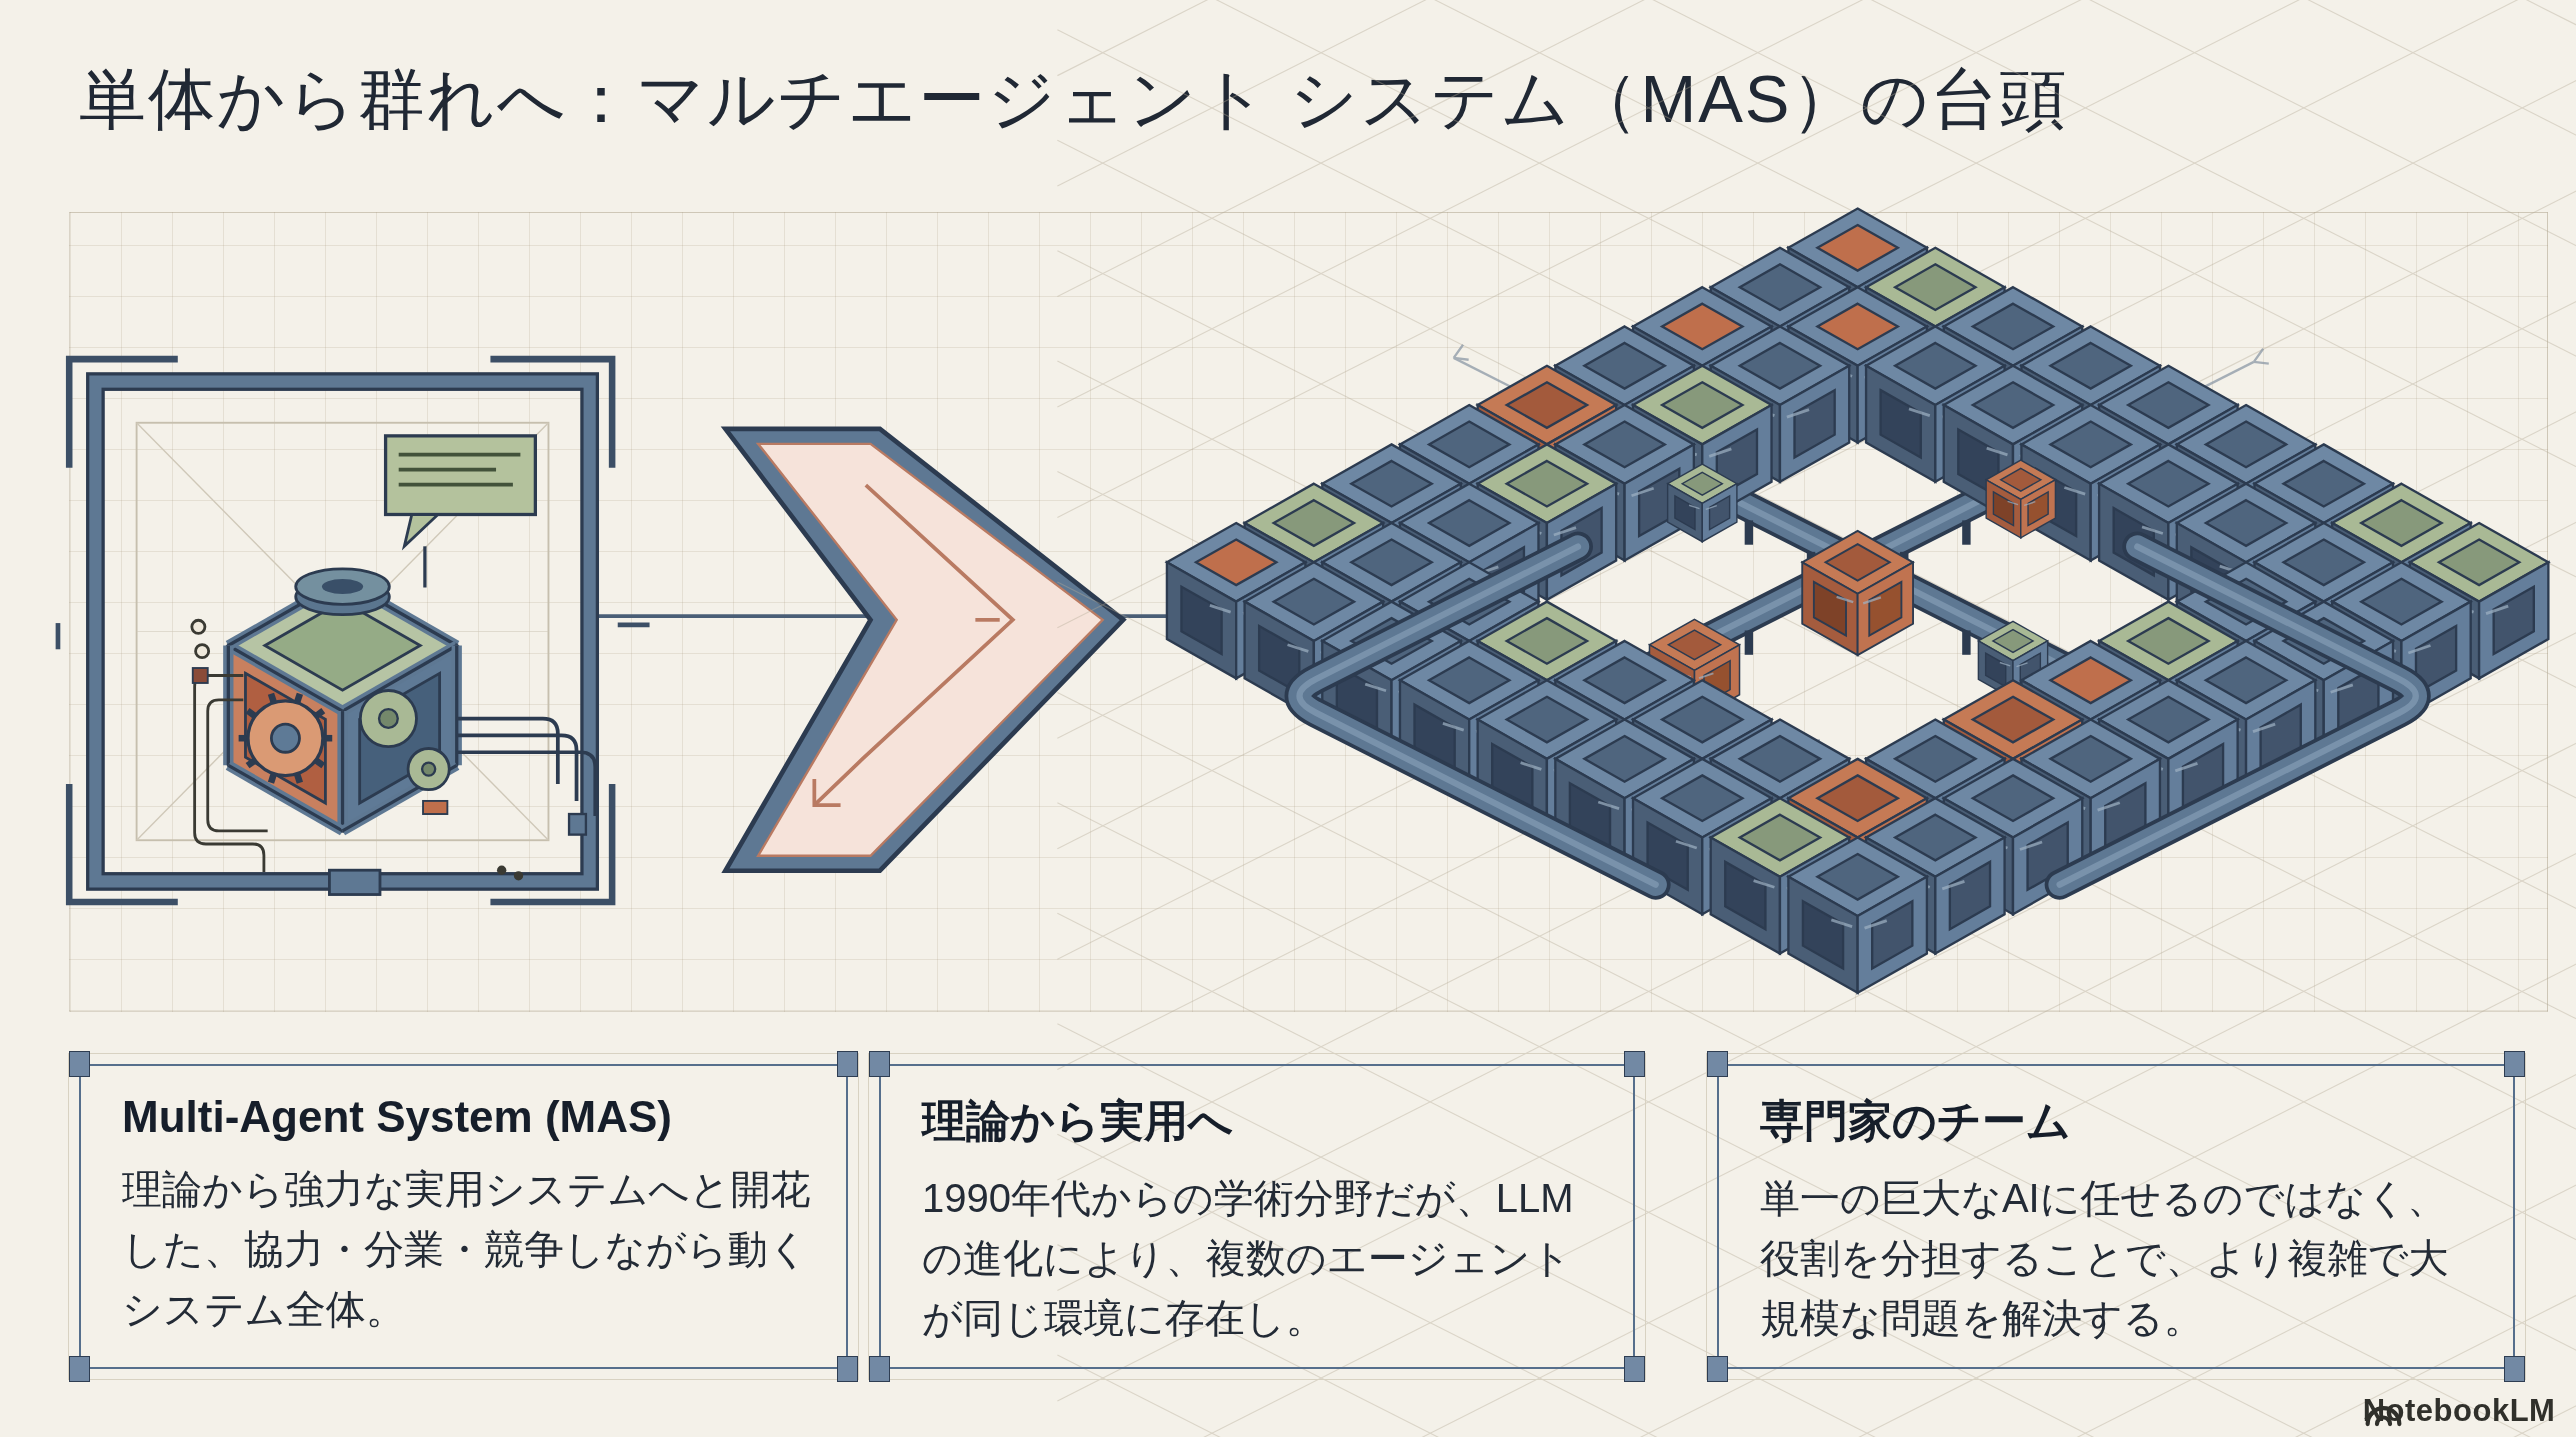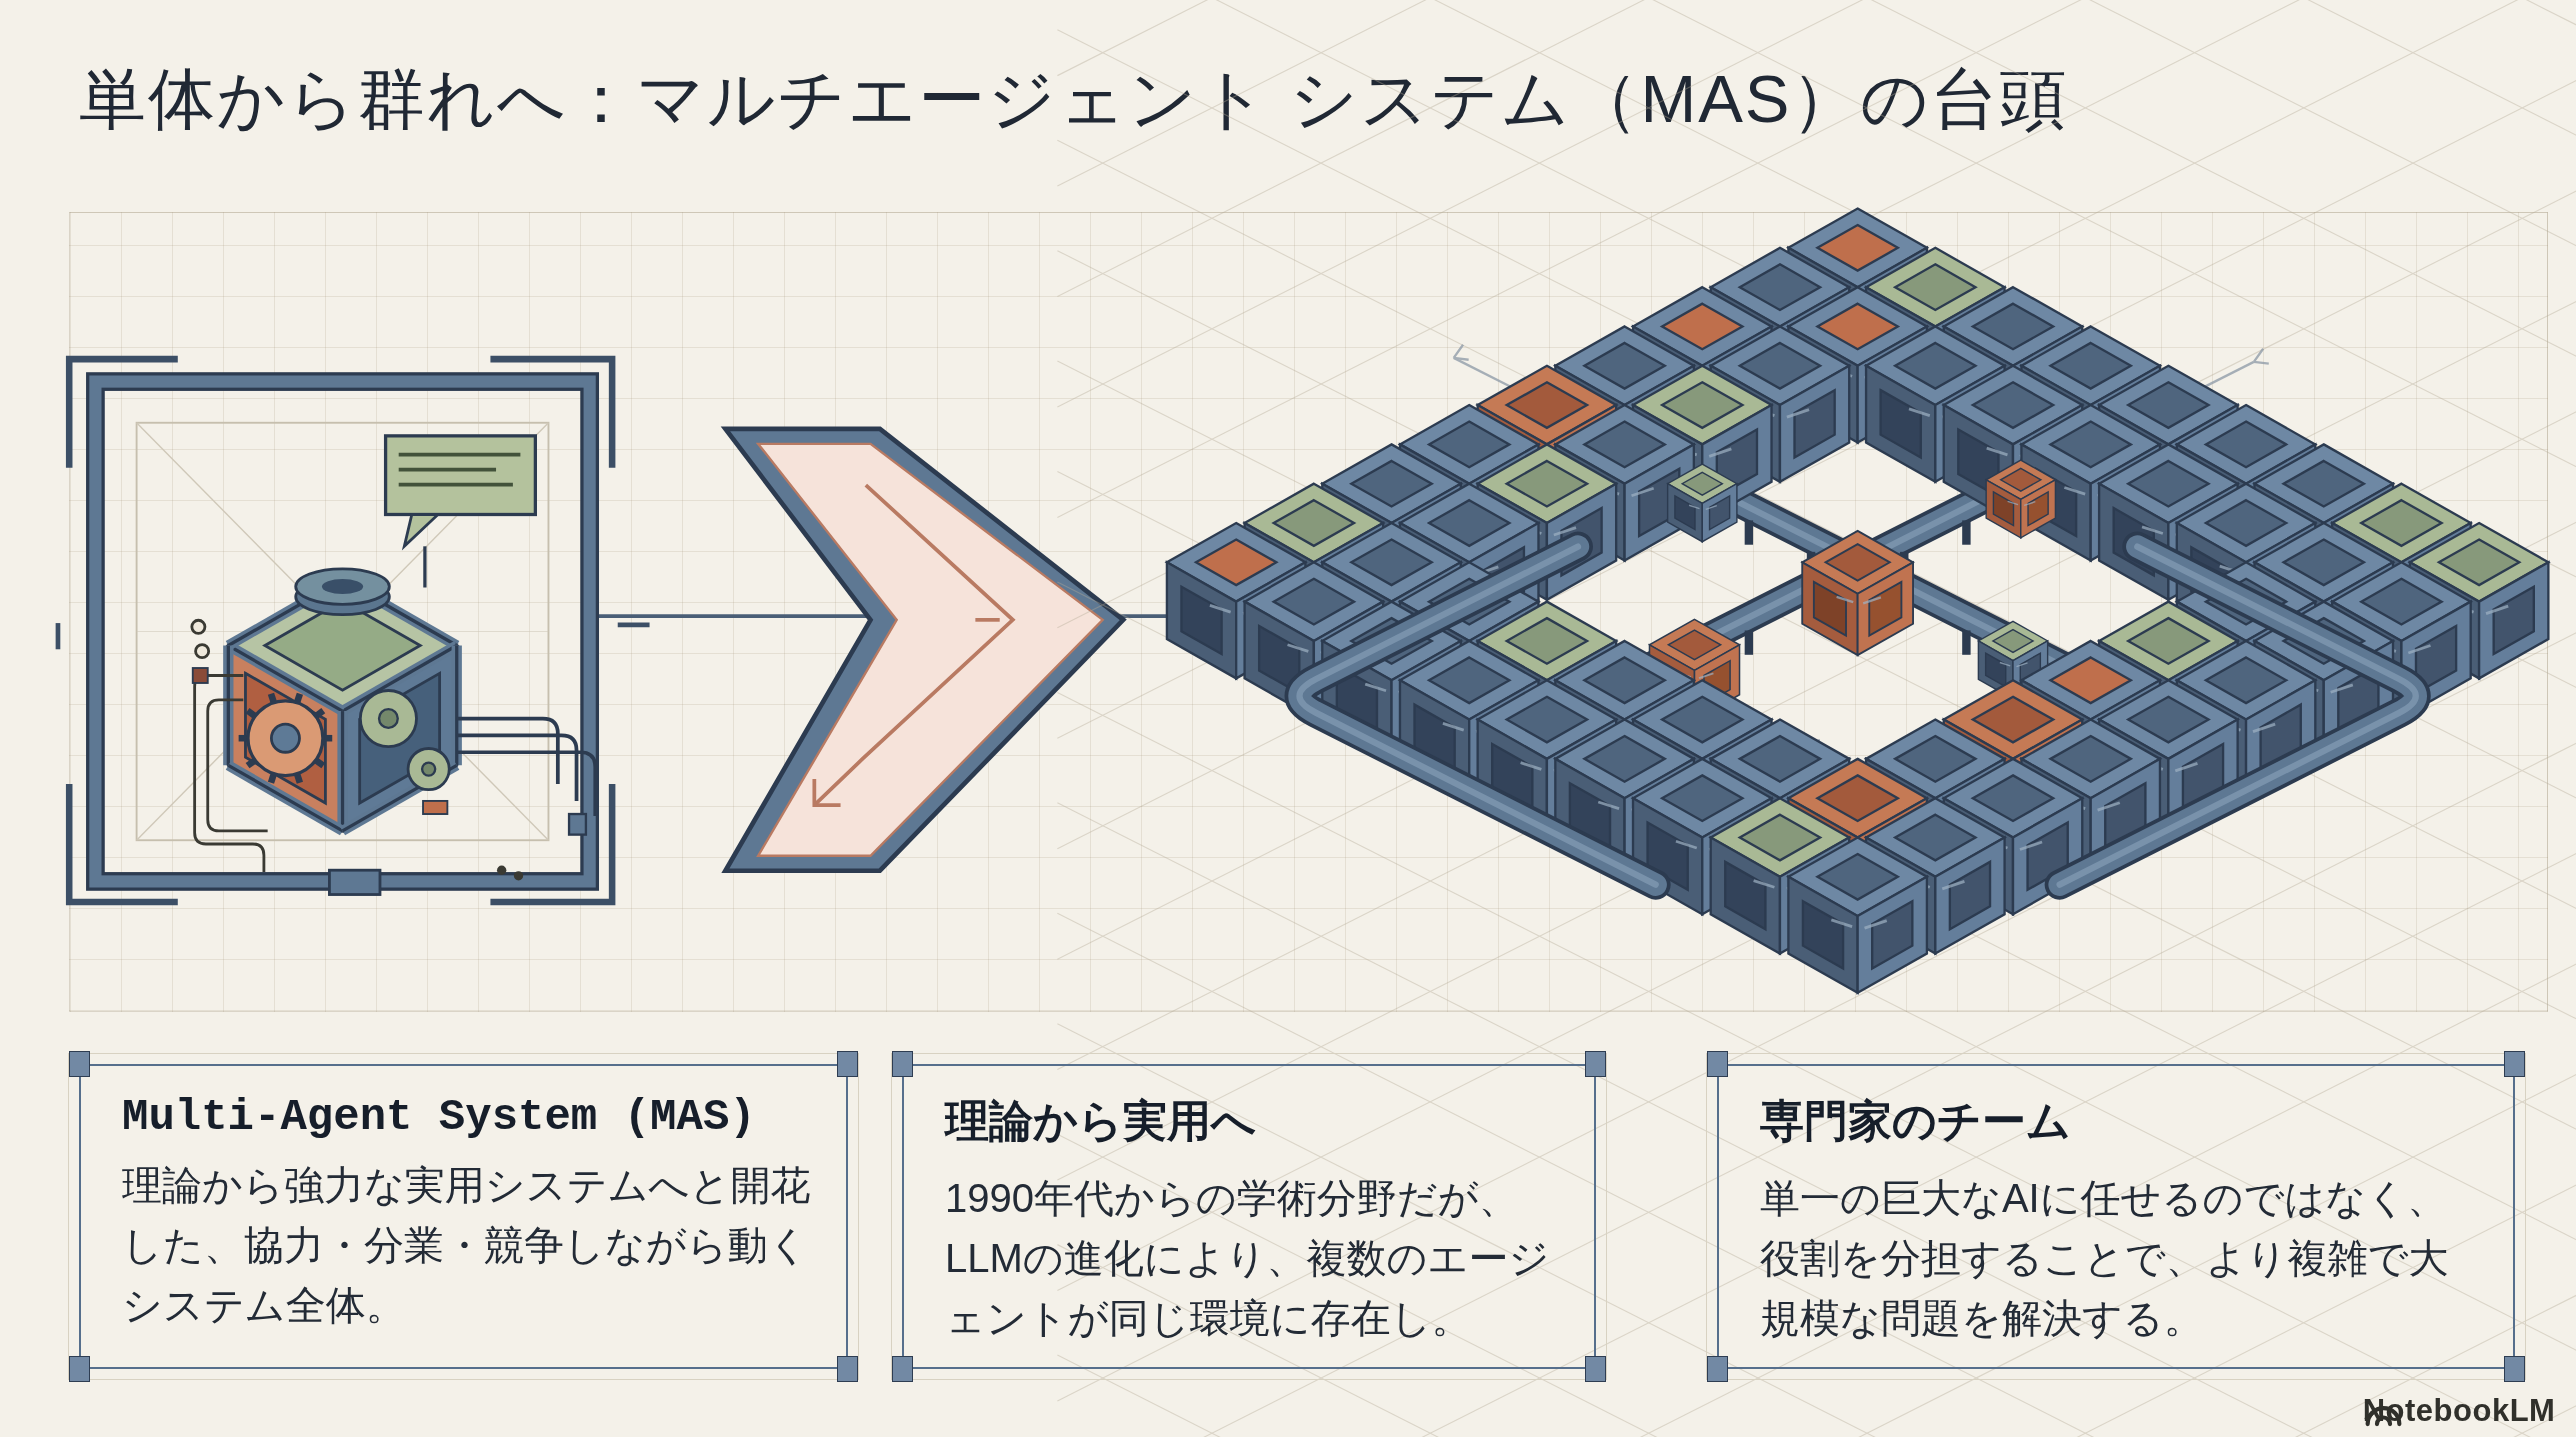--- a/index.html
+++ b/index.html
@@ -856,34 +856,34 @@
     <g>
       <path d="M456.20000000000005 384.2 L176.49067255244765 525.7396596722554 Q140.79999999999995 543.8 176.49067255244762 561.8603403277446 L539.1999999999999 745.4" fill="none" stroke="#2c3b50" stroke-width="32" stroke-linecap="round"></path>
             <path d="M456.20000000000005 384.2 L176.49067255244765 525.7396596722554 Q140.79999999999995 543.8 176.49067255244762 561.8603403277446 L539.1999999999999 745.4" fill="none" stroke="#5e7893" stroke-width="24" stroke-linecap="round"></path>
             <path d="M456.20000000000005 384.2 L176.49067255244765 525.7396596722554 Q140.79999999999995 543.8 176.49067255244762 561.8603403277446 L539.1999999999999 745.4" fill="none" stroke="#7f99b2" stroke-width="6.720000000000001" stroke-linecap="round" opacity=".8"></path>
       <path d="M1053.8 384.2 L1333.5093274475523 525.7396596722554 Q1369.2 543.8 1333.5093274475523 561.8603403277446 L970.8000000000001 745.4" fill="none" stroke="#2c3b50" stroke-width="32" stroke-linecap="round"></path>
             <path d="M1053.8 384.2 L1333.5093274475523 525.7396596722554 Q1369.2 543.8 1333.5093274475523 561.8603403277446 L970.8000000000001 745.4" fill="none" stroke="#5e7893" stroke-width="24" stroke-linecap="round"></path>
             <path d="M1053.8 384.2 L1333.5093274475523 525.7396596722554 Q1369.2 543.8 1333.5093274475523 561.8603403277446 L970.8000000000001 745.4" fill="none" stroke="#7f99b2" stroke-width="6.720000000000001" stroke-linecap="round" opacity=".8"></path>
     </g>
   </svg>
 
-<div class="card" id="card-0" style="left:79px;width:769px;font-family:Liberation Mono, monospace;">
+<div class="card" id="card-0" style="left:79px;width:769px;">
   <div class="outer"></div>
   <div class="main"></div>
   <div class="handle h-tl"></div>
   <div class="handle h-tr"></div>
   <div class="handle h-bl"></div>
   <div class="handle h-br"></div>
   <div class="card-content">
     <div class="card-title">Multi-Agent System (MAS)</div>
     <div class="card-body">理論から強力な実用システムへと開花した、協力・分業・競争しながら動くシステム全体。</div>
   </div>
 </div>
 
-<div class="card" id="card-1" style="left:902px;width:694px;">
+<div class="card" id="card-1" style="left:879px;width:756px;">
   <div class="outer"></div>
   <div class="main"></div>
   <div class="handle h-tl"></div>
   <div class="handle h-tr"></div>
   <div class="handle h-bl"></div>
   <div class="handle h-br"></div>
   <div class="card-content">
     <div class="card-title">理論から実用へ</div>
     <div class="card-body">1990年代からの学術分野だが、LLMの進化により、複数のエージェントが同じ環境に存在し。</div>
   </div>

